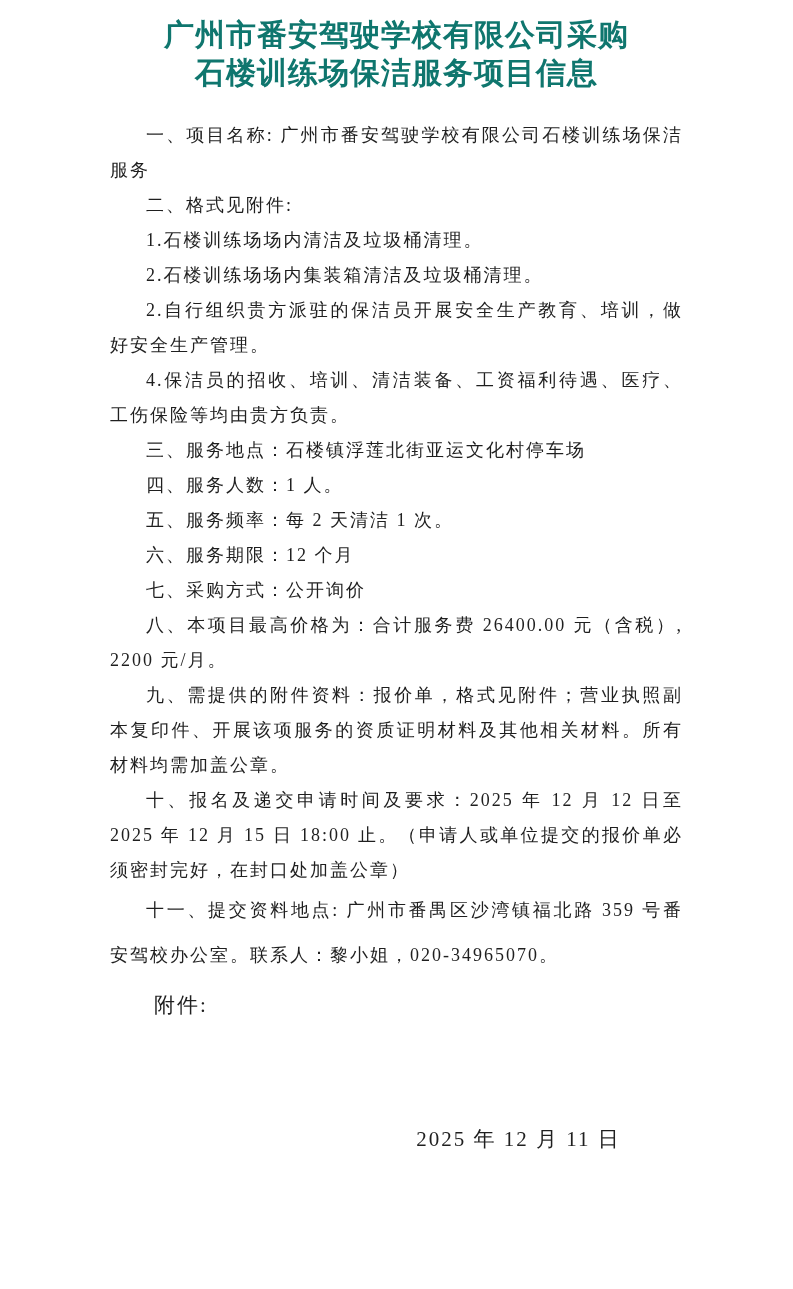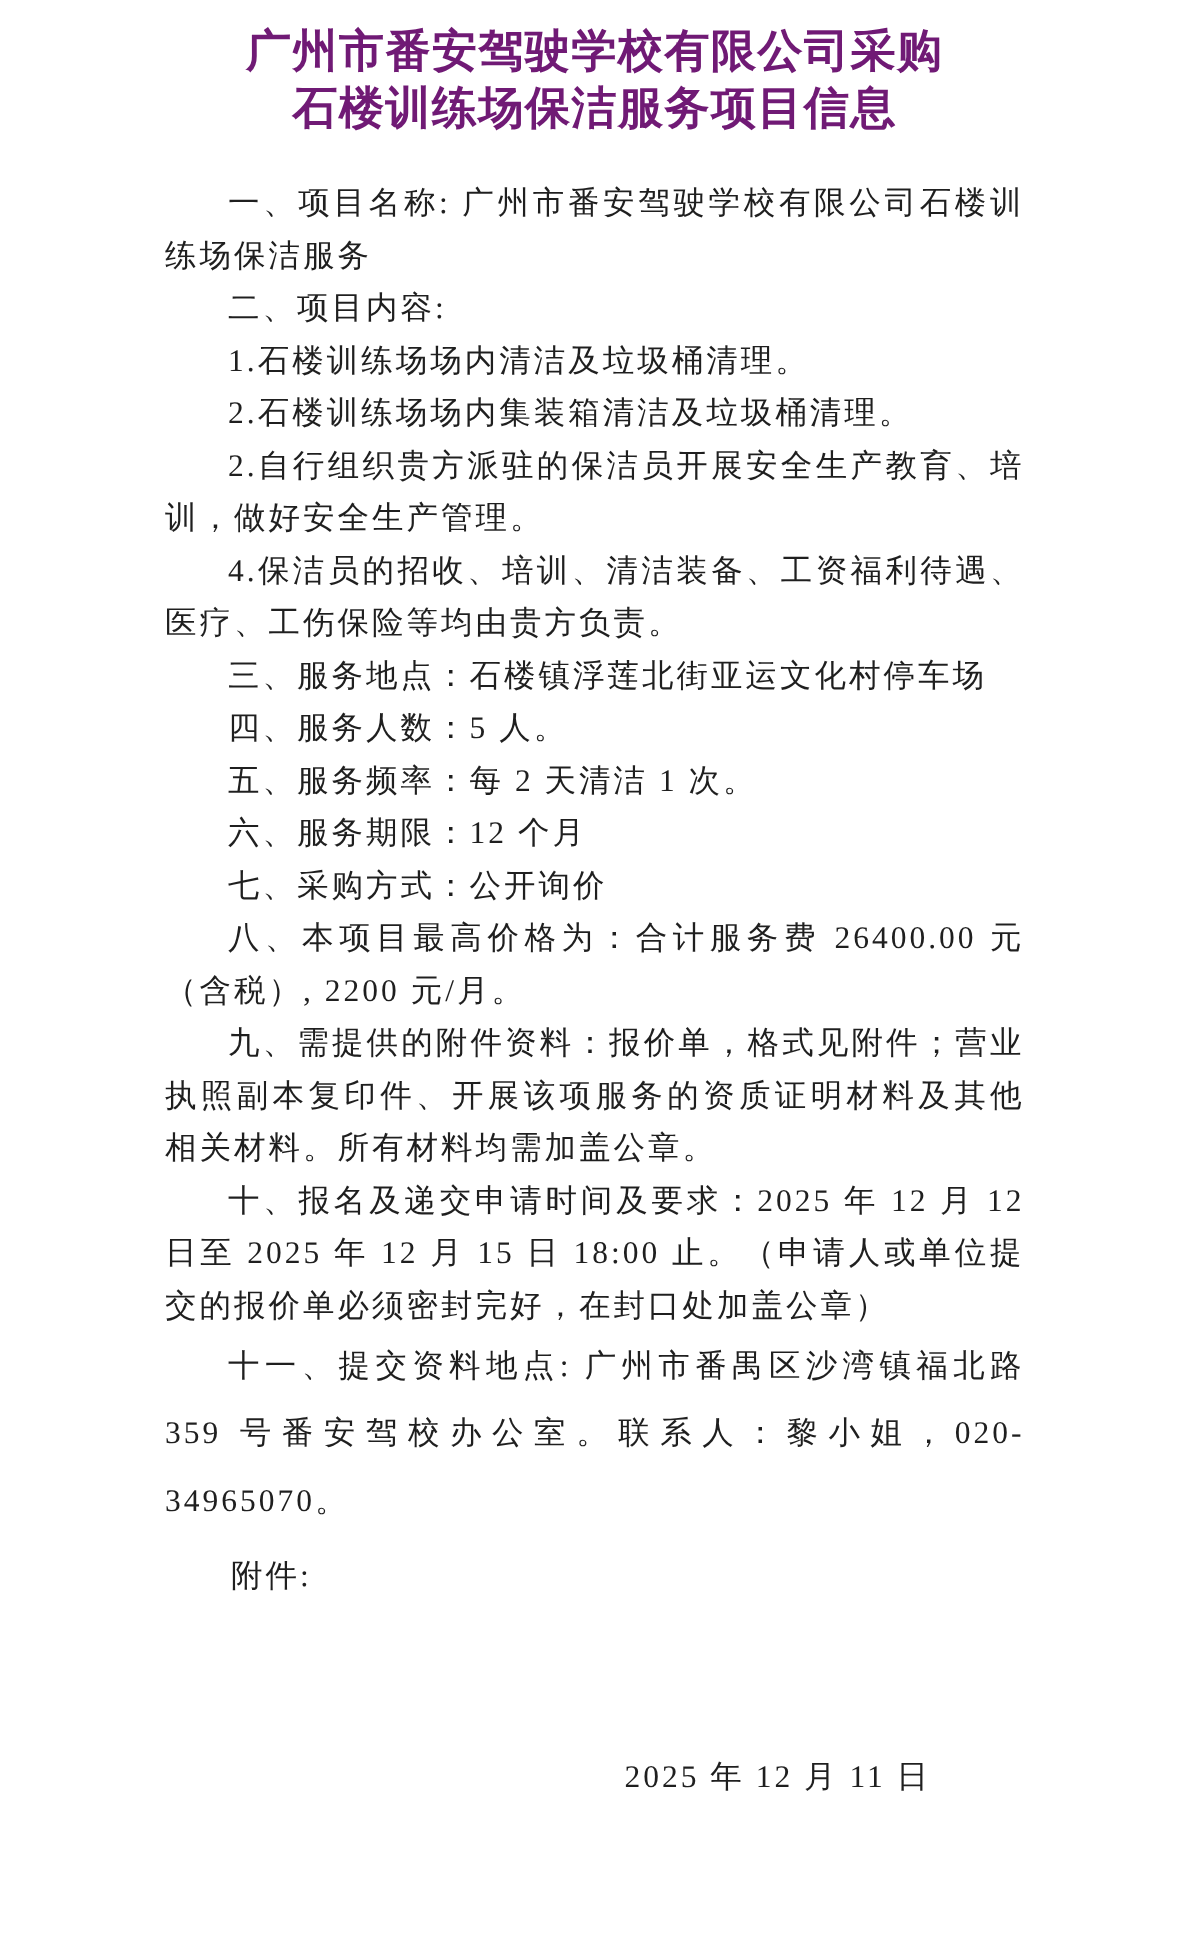--- a/index.html
+++ b/index.html
@@ -18,32 +18,32 @@
     color: #1f1f1f;
     font-family: "Liberation Serif", "DejaVu Serif", serif;
   }
   .title {
     margin: 0;
     font-size: 30px;
     line-height: 38px;
     font-weight: 700;
     text-align: center;
     letter-spacing: 1px;
-    color: #701a75;
+    color: #0f766e;
   }
   .title-line {
     display: block;
     white-space: nowrap;
   }
   .body {
     margin-top: 26px;
   }
   .body p {
     margin: 0;
-    font-size: 21px;
+    font-size: 18px;
     line-height: 35px;
     letter-spacing: 2px;
     text-align: justify;
     text-justify: inter-character;
     text-indent: 2em;
   }
   .body p.spread {
     line-height: 45px;
   }
   .attachments {
@@ -83,27 +83,27 @@
 
 <div class="page">
 
   <h1 class="title">
     <span class="title-line">广州市番安驾驶学校有限公司采购</span>
     <span class="title-line">石楼训练场保洁服务项目信息</span>
   </h1>
 
   <div class="body">
     <p>一、项目名称: 广州市番安驾驶学校有限公司石楼训练场保洁服务</p>
-    <p>二、项目内容:</p>
+    <p>二、格式见附件:</p>
     <p>1.石楼训练场场内清洁及垃圾桶清理。</p>
     <p>2.石楼训练场场内集装箱清洁及垃圾桶清理。</p>
     <p>2.自行组织贵方派驻的保洁员开展安全生产教育、培训，做好安全生产管理。</p>
     <p>4.保洁员的招收、培训、清洁装备、工资福利待遇、医疗、工伤保险等均由贵方负责。</p>
     <p>三、服务地点：石楼镇浮莲北街亚运文化村停车场</p>
-    <p>四、服务人数：5 人。</p>
+    <p>四、服务人数：1 人。</p>
     <p>五、服务频率：每 2 天清洁 1 次。</p>
     <p>六、服务期限：12 个月</p>
     <p>七、采购方式：公开询价</p>
     <p>八、本项目最高价格为：合计服务费 26400.00 元（含税）, 2200 元/月。</p>
     <p>九、需提供的附件资料：报价单，格式见附件；营业执照副本复印件、开展该项服务的资质证明材料及其他相关材料。所有材料均需加盖公章。</p>
     <p>十、报名及递交申请时间及要求：2025 年 12 月 12 日至 2025 年 12 月 15 日 18:00 止。（申请人或单位提交的报价单必须密封完好，在封口处加盖公章）</p>
     <p class="spread">十一、提交资料地点: 广州市番禺区沙湾镇福北路 359 号番安驾校办公室。联系人：黎小姐，020-34965070。</p>
   </div>
 
   <div class="attachments">

